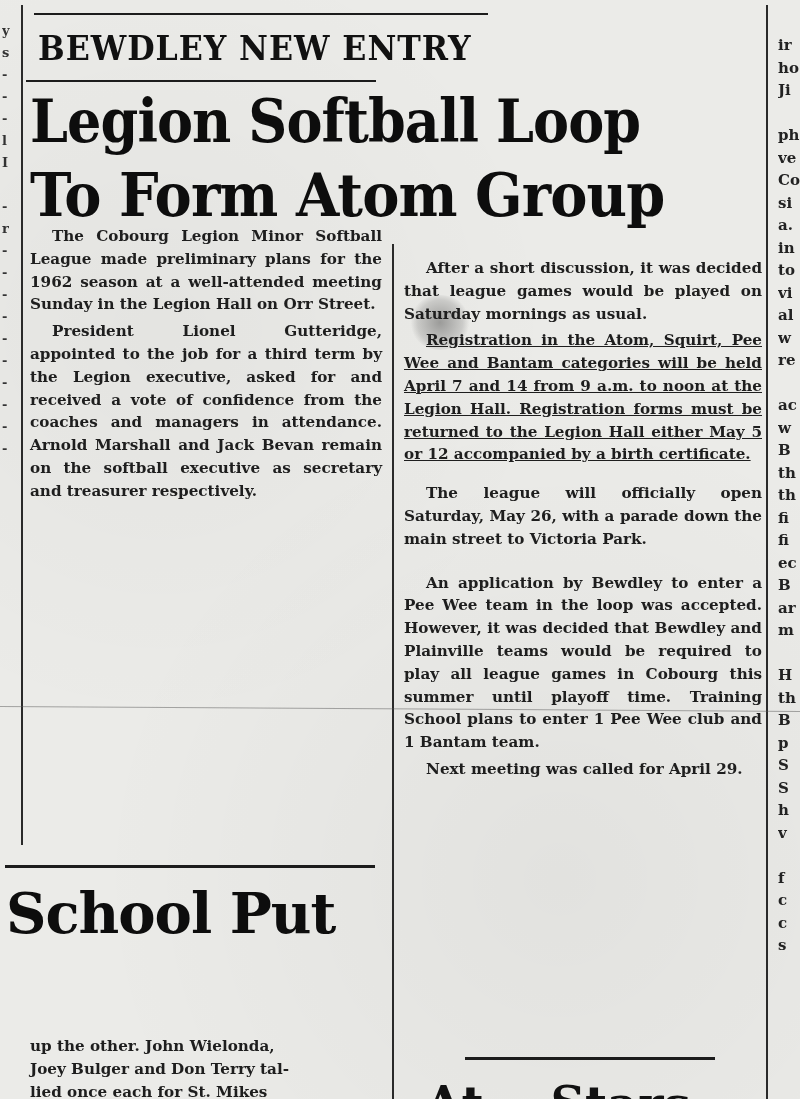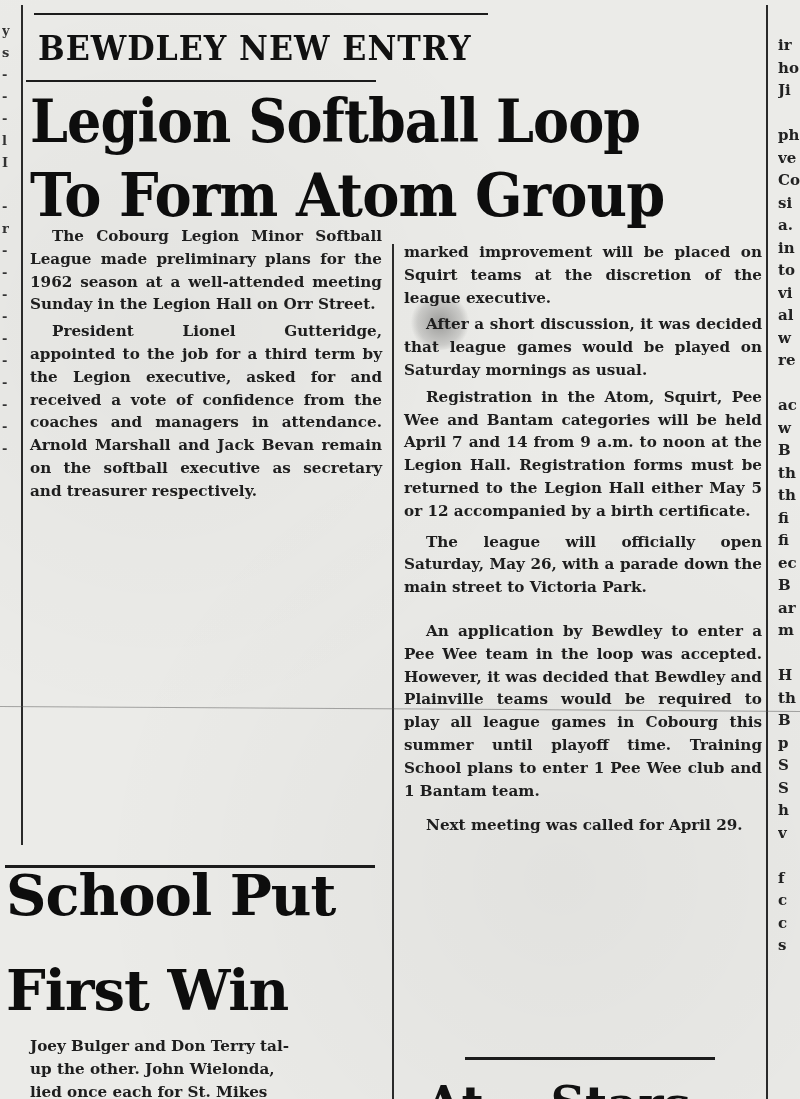--- a/index.html
+++ b/index.html
@@ -156,30 +156,28 @@
   <div class="kicker">BEWDLEY NEW ENTRY</div>
   <div class="headline" style="top:86px; transform:scaleX(0.90);">Legion Softball Loop</div>
   <div class="headline" style="top:160px; transform:scaleX(0.93);">To Form Atom Group</div>
 
   <div class="col" style="left:30px; top:225px;">
     <p>The Cobourg Legion Minor Softball League made preliminary plans for the 1962 season at a well-attended meeting Sunday in the Legion Hall on Orr Street.</p>
     <p style="margin-top:4px;">President Lionel Gutteridge, appointed to the job for a third term by the Legion executive, asked for and received a vote of confidence from the coaches and managers in attendance. Arnold Marshall and Jack Bevan remain on the softball executive as secretary and treasurer respectively.</p>
   </div>
 
   <div class="col" style="left:404px; top:241px; width:358px;">
-    <p class="noindent">marked improvement will be placed on Squirt teams at the discretion of the league executive.</p>
-    <p style="margin-top:4px;">After a short discussion, it was decided that league games would be played on Saturday mornings as usual.</p>
-    <p style="margin-top:4px;">Registration in the Atom, Squirt, Pee Wee and Bantam categories will be held April 7 and 14 from 9 a.m. to noon at the Legion Hall. Registration forms must be returned to the Legion Hall either May 5 or 12 accompanied by a birth certificate.</p>
-    <p style="margin-top:8px;">The league will officially open Saturday, May 26, with a parade down the main street to Victoria Park.</p>
+    <p style="margin-top:16px;">After a short discussion, it was decided that league games would be played on Saturday mornings as usual.</p>
+    <p style="margin-top:4px;text-decoration:underline;">Registration in the Atom, Squirt, Pee Wee and Bantam categories will be held April 7 and 14 from 9 a.m. to noon at the Legion Hall. Registration forms must be returned to the Legion Hall either May 5 or 12 accompanied by a birth certificate.</p>
+    <p style="margin-top:16px;">The league will officially open Saturday, May 26, with a parade down the main street to Victoria Park.</p>
     <p style="margin-top:21px;">An application by Bewdley to enter a Pee Wee team in the loop was accepted. However, it was decided that Bewdley and Plainville teams would be required to play all league games in Cobourg this summer until playoff time. Training School plans to enter 1 Pee Wee club and 1 Bantam team.</p>
-    <p style="margin-top:12px;">Next meeting was called for April 29.</p>
+    <p style="margin-top:4px;">Next meeting was called for April 29.</p>
   </div>
 
-  <div class="subhead" style="top:862px;">School Put</div>
-  <div class="subhead" style="top:957px;">First Win</div>
+  <div class="subhead" style="top:880px;">School Put</div>
   <div class="bottom-col" style="top:1035px;">
+    <p>up the other. John Wielonda,</p>
     <p>Joey Bulger and Don Terry tal-</p>
-    <p>up the other. John Wielonda,</p>
     <p>lied once each for St. Mikes</p>
   </div>
 
   <div class="cut-heading">At... Stars</div>
 </div>
 
 </body></html>

